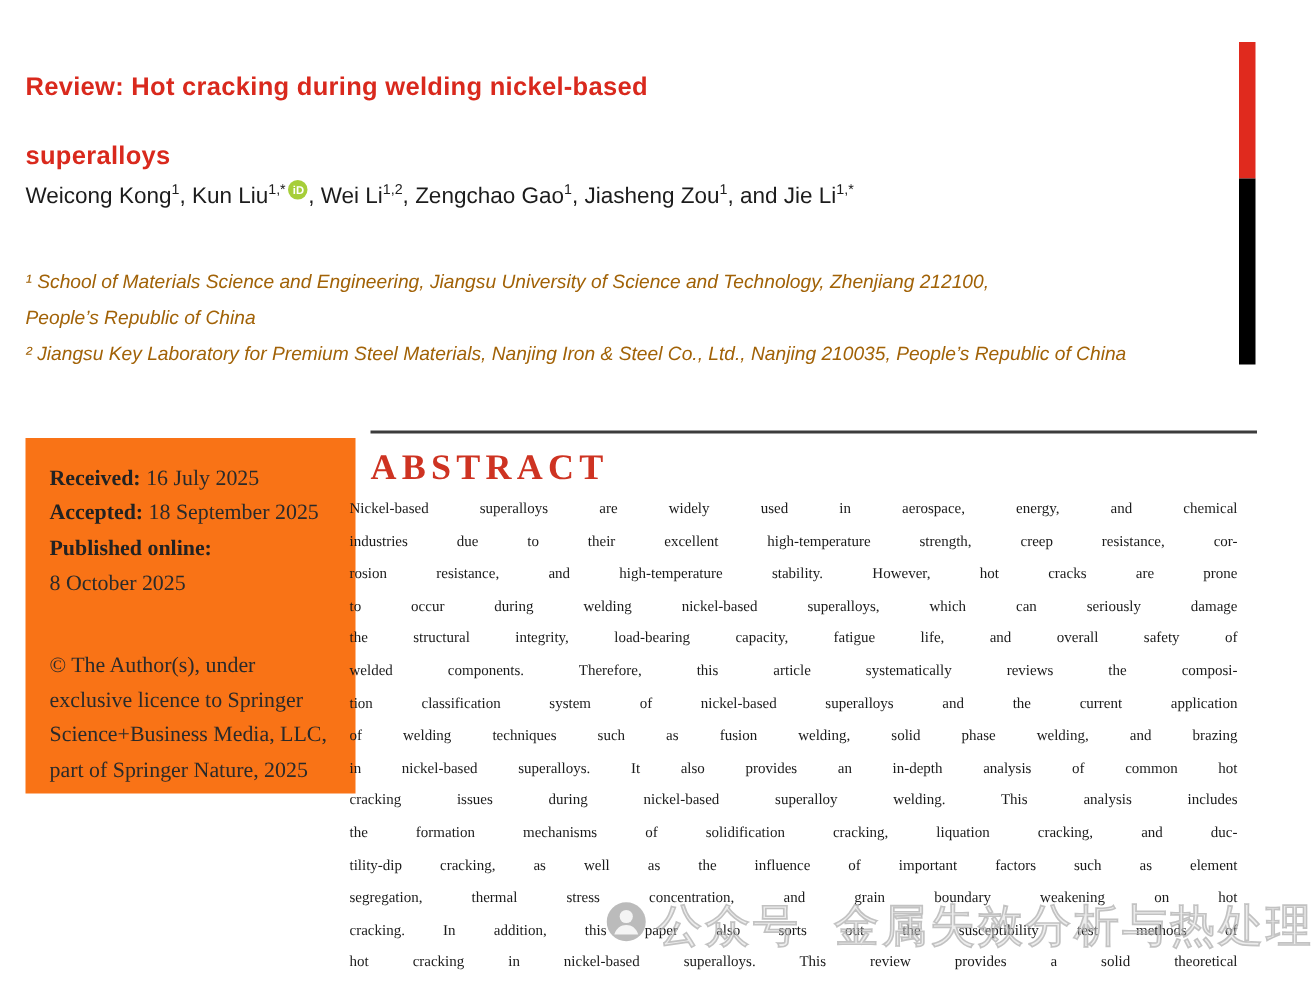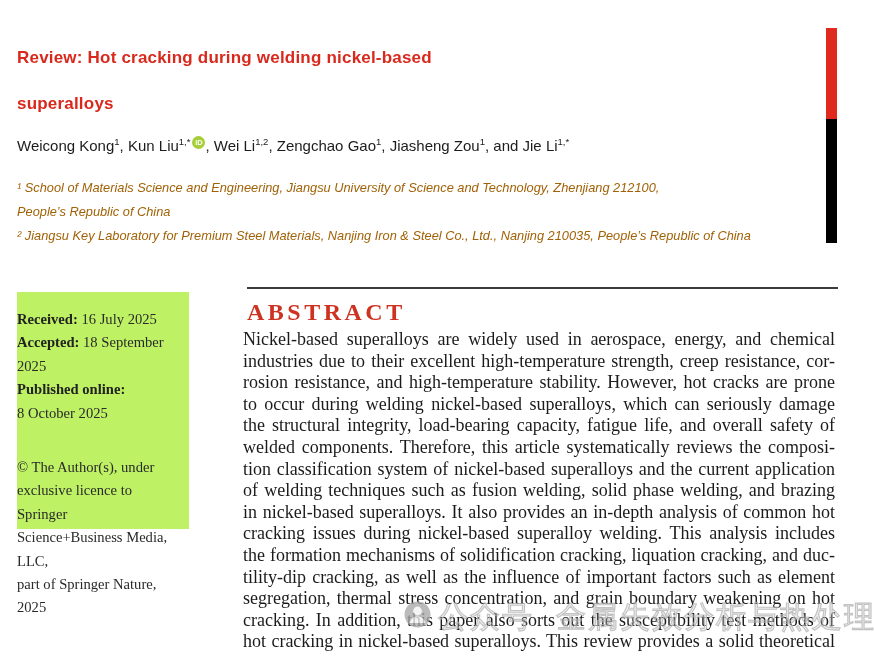--- a/index.html
+++ b/index.html
@@ -12,53 +12,53 @@
     position:absolute;left:17px;top:24px;width:795px;
     font-family:"Liberation Sans",sans-serif;font-weight:bold;
     font-size:17px;line-height:46px;color:#d9291d;letter-spacing:.2px;
   }
   
   .bar{position:absolute;left:826px;width:11px;}
   .bar.red{top:28px;height:91px;background:#e02a1e;}
   .bar.black{top:119px;height:124px;background:#000000;}
   
   .authors{
-    position:absolute;left:17px;top:136px;width:800px;
+    position:absolute;left:17px;top:120px;width:800px;
     font-family:"Liberation Sans",sans-serif;font-size:15px;color:#1c1c1c;
   }
   .authors sup{font-size:9.5px;line-height:0;}
   .orcid{
     display:inline-block;width:13px;height:13px;border-radius:50%;
     background:#a6ce39;color:#ffffff;font-size:7.5px;font-weight:bold;
     text-align:center;line-height:13px;vertical-align:super;margin-left:2px;
     font-family:"Liberation Sans",sans-serif;
   }
   
   .affils{
     position:absolute;left:17px;top:176px;width:810px;
     font-family:"Liberation Sans",sans-serif;font-style:italic;
     font-size:12.8px;line-height:24px;color:#a16207;
   }
   
   .infobox{
-    position:absolute;left:17px;top:292px;width:172px;height:237px;
-    background:#bef264;box-sizing:border-box;padding:16px 12px 0 0;
+    position:absolute;left:17px;top:292px;width:220px;height:237px;
+    background:#f97316;box-sizing:border-box;padding:16px 12px 0 16px;
     font-size:14.6px;line-height:23.4px;color:#2a2a2a;
   }
   .infobox b{color:#222222;}
   .cpy{margin-top:31px;}
   
   .rule{position:absolute;left:247px;top:287px;width:591px;height:1.5px;background:#3c3c3c;}
   .abs-head{
     position:absolute;left:247px;top:299px;
     font-size:24px;font-weight:bold;letter-spacing:3.5px;color:#ce3322;
   }
   .abs-body{
-    position:absolute;left:243px;top:329px;width:592px;
-    font-size:18px;line-height:21.6px;color:#1b1b1b;
+    position:absolute;left:233px;top:329px;width:592px;
+    font-size:10px;line-height:21.6px;color:#1b1b1b;
   }
   .abs-line{text-align:justify;text-align-last:justify;}
   
   .watermark{
     position:absolute;left:404px;top:601px;display:flex;align-items:center;
     opacity:.78;pointer-events:none;white-space:nowrap;z-index:5;
   }
   .wm-icon{flex:0 0 auto;margin-right:7px;}
   .wm-text{
     font-family:"DejaVu Sans",sans-serif;font-size:30px;letter-spacing:2px;

